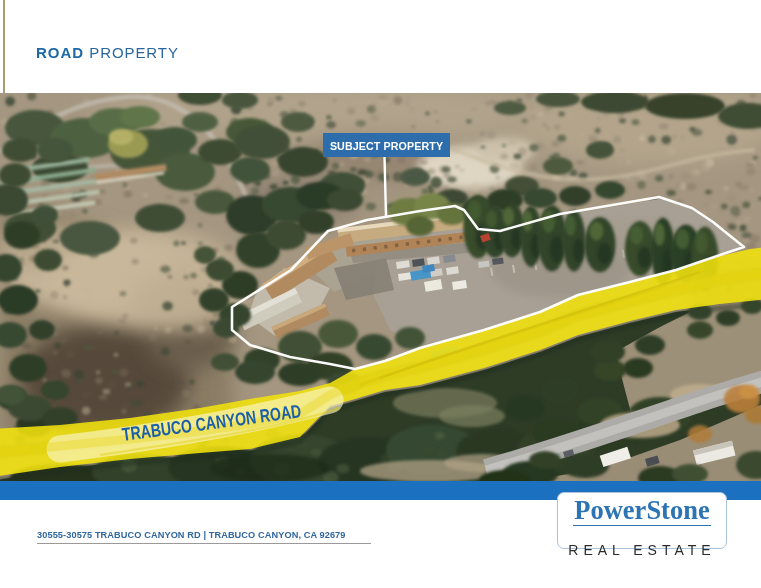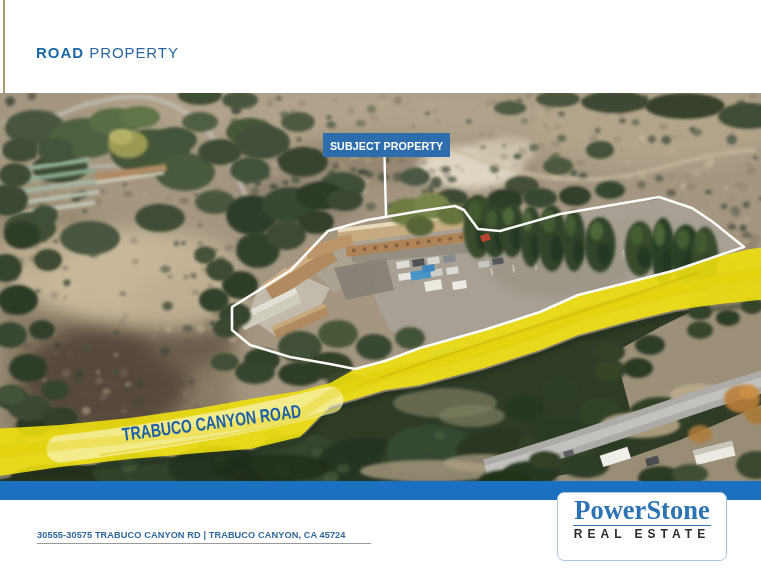--- a/index.html
+++ b/index.html
@@ -2,23 +2,23 @@
 <html><head><meta charset="utf-8"><style>
 html,body{margin:0;padding:0;background:#fff;width:761px;height:588px;overflow:hidden}
 body{position:relative;font-family:"Liberation Sans",sans-serif}
 .edge{position:absolute;left:3px;top:0;width:1.5px;height:94px;background:#a79d72}
 .title{position:absolute;left:36px;top:45px;font-size:15px;line-height:15px;color:#1d69a7;letter-spacing:1.0px}
 .title b{font-weight:bold}
 .title span{font-weight:normal;letter-spacing:0.9px;color:#29679e}
 .bluebar{position:absolute;left:0;top:481px;width:761px;height:19px;background:#1b70bf}
 .addr{position:absolute;left:37px;top:530px;font-size:9.2px;font-weight:bold;color:#2f679f;letter-spacing:0.1px;white-space:nowrap}
 .addrline{position:absolute;left:37px;top:543px;width:334px;height:1px;background:#9a9a9a}
-.logo{position:absolute;left:557px;top:492px;width:170px;height:69px;background:#fff;border:1.5px solid #a9c3dc;border-radius:7px;box-sizing:border-box;text-align:center}
+.logo{position:absolute;left:557px;top:492px;width:170px;height:57px;background:#fff;border:1.5px solid #a9c3dc;border-radius:7px;box-sizing:border-box;text-align:center}
 .logo .ps{font-family:"Liberation Serif",serif;font-weight:bold;font-size:26.5px;color:#2c74b4;line-height:29px;margin-top:3px;display:inline-block;border-bottom:1.5px solid #2c74b4;padding:0 1px}
-.logo .re{font-size:12px;font-weight:bold;color:#2b2b2b;letter-spacing:5px;margin-top:1px;white-space:nowrap}
+.logo .re{font-size:14px;font-weight:normal;color:#2b2b2b;letter-spacing:5px;margin-top:16px;white-space:nowrap}
 </style></head>
 <body>
 <svg width="761" height="388" viewBox="0 0 761 388" style="position:absolute;left:0;top:93px;display:block">
 <defs>
 <filter id="b2" x="-50%" y="-50%" width="200%" height="200%">
         <feGaussianBlur stdDeviation="1.6"></feGaussianBlur>
       </filter>
 <filter id="b4" x="-50%" y="-50%" width="200%" height="200%">
         <feGaussianBlur stdDeviation="4"></feGaussianBlur>
       </filter>
@@ -907,14 +907,14 @@
 <g transform="translate(123,348) rotate(-7.6) scale(0.76,1)">
       <text x="0" y="0" font-family="Liberation Sans, sans-serif" font-size="18.5" font-weight="bold" fill="#1a5fa8">TRABUCO CANYON ROAD</text>
     </g>
 <line x1="384.5" y1="64" x2="386" y2="123" stroke="#ffffff" stroke-width="2.4"></line>
 <rect x="323" y="40" width="127" height="24" fill="#2e6dab"></rect>
 <text x="386.5" y="56.5" font-family="Liberation Sans, sans-serif" font-size="10.7" font-weight="bold" fill="#ffffff" text-anchor="middle" letter-spacing="0.1">SUBJECT PROPERTY</text>
 </svg>
 <div class="edge"></div>
 <div class="title"><b>ROAD</b> <span>PROPERTY</span></div>
 <div class="bluebar"></div>
-<div class="addr">30555-30575 TRABUCO CANYON RD | TRABUCO CANYON, CA 45724</div>
+<div class="addr">30555-30575 TRABUCO CANYON RD | TRABUCO CANYON, CA 92679</div>
 <div class="addrline"></div>
 <div class="logo"><div class="ps">PowerStone</div><div class="re">REAL ESTATE</div></div>
 </body></html>

